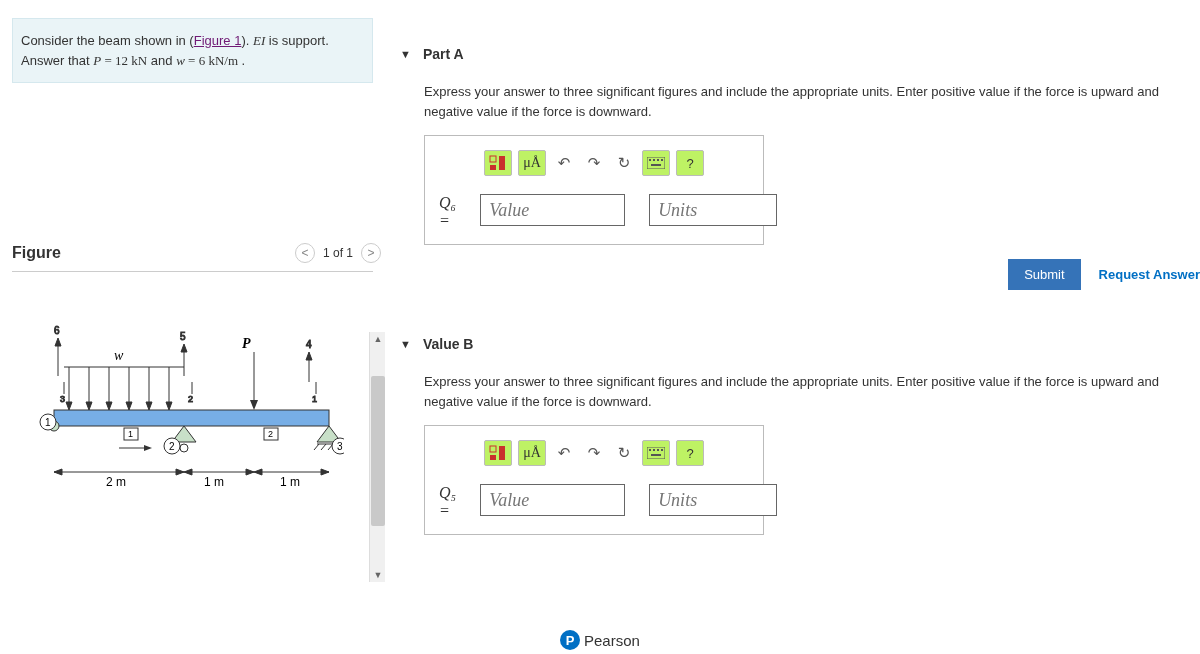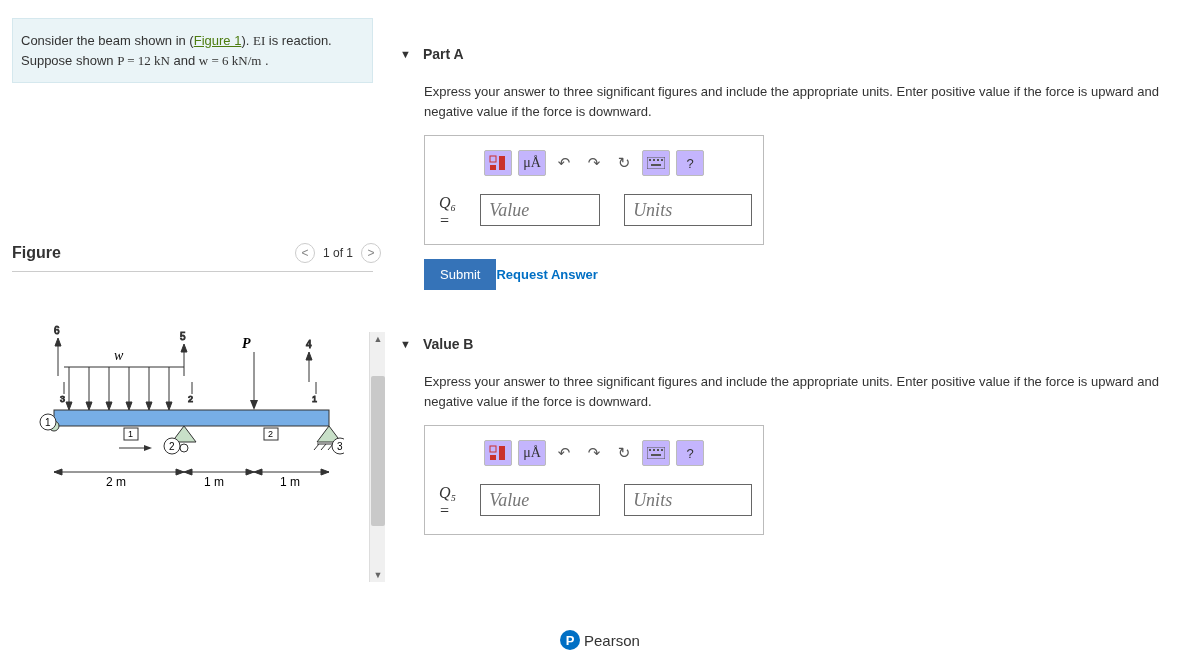--- a/index.html
+++ b/index.html
@@ -2,22 +2,22 @@
 <html><head>
 <meta charset="utf-8">
 <style>
   * { box-sizing: border-box; margin: 0; padding: 0; }
   body { font-family: Arial, Helvetica, sans-serif; font-size: 13px; color: #333; background: #fff; width: 1200px; height: 654px; overflow: hidden; position: relative; }
 
   .left-col { position: absolute; left: 0; top: 0; width: 385px; height: 654px; }
   .right-col { position: absolute; left: 400px; top: 0; width: 800px; height: 654px; }
 
   .problem-box { background: #eaf4f7; border: 1px solid #d5e8ee; margin: 18px 12px 20px 12px; padding: 12px 8px; line-height: 1.5; }
-  .problem-box a { color: #4d7c0f; }
-  .math-it { font-family: 'Times New Roman', serif; }
+  .problem-box a { color: #701a75; }
+  .math-it { font-style: italic; font-family: 'Times New Roman', serif; }
   .math-rm { font-family: 'Times New Roman', serif; }
 
   .figure-header { margin: 160px 4px 8px 12px; display: flex; justify-content: space-between; align-items: center; font-size: 16px; font-weight: bold; }
   .pager { display: flex; align-items: center; gap: 8px; font-size: 12px; font-weight: normal; }
   .pager-btn { width: 20px; height: 20px; border: 1px solid #ccc; border-radius: 50%; background: #fff; display: flex; align-items: center; justify-content: center; color: #888; cursor: pointer; font-size: 12px; }
   .fig-hr { border: none; border-top: 1px solid #ccc; margin: 0 12px 10px 12px; }
 
   .scroll-track { position: absolute; right: 0; top: 332px; width: 16px; height: 250px; background: #f0f0f0; border-left: 1px solid #ddd; }
   .scroll-thumb { width: 14px; margin: 1px; background: #c9c9c9; border-radius: 2px; }
   .scroll-arrow { width: 16px; height: 14px; text-align: center; font-size: 9px; color: #666; line-height: 14px; }
@@ -28,47 +28,47 @@
   .part { margin: 40px 0 0 0; }
   .part-header { font-weight: bold; font-size: 14px; padding: 6px 0; display: flex; align-items: center; gap: 12px; cursor: pointer; }
   .part-header .caret { font-size: 11px; }
   .part-body { padding: 14px 0 0 24px; }
   .desc { line-height: 1.5; margin-bottom: 6px; }
   .circled { display: inline-block; width: 16px; height: 16px; border: 1px solid #333; border-radius: 50%; text-align: center; line-height: 15px; font-size: 11px; }
   .bold-instr { font-weight: normal; line-height: 1.5; margin-bottom: 10px; }
 
   .answer-box { border: 1px solid #bbb; padding: 14px 14px 14px 14px; margin: 14px 0; width: 340px; background: #fff; }
   .toolbar { display: flex; gap: 6px; justify-content: center; margin-bottom: 18px; align-items: center; }
-  .tb-btn { width: 28px; height: 26px; border: 1px solid #bbb; background: #c4b5fd; display: flex; align-items: center; justify-content: center; font-size: 13px; cursor: pointer; border-radius: 2px; }
+  .tb-btn { width: 28px; height: 26px; border: 1px solid #bbb; background: #bef264; display: flex; align-items: center; justify-content: center; font-size: 13px; cursor: pointer; border-radius: 2px; }
   .tb-btn.red { color: #c9302c; }
   .tb-btn.big { font-family: 'Times New Roman', serif; font-size: 14px; }
   .tb-noborder { width: 24px; height: 24px; display: flex; align-items: center; justify-content: center; color: #555; font-size: 15px; cursor: pointer; }
 
   .input-row { display: flex; align-items: flex-start; gap: 24px; }
   .var-label { font-family: 'Times New Roman', serif; font-style: italic; font-size: 16px; }
   .val-input, .unit-input { height: 32px; border: 1px solid #666; font-family: 'Times New Roman', serif; font-style: italic; font-size: 18px; padding: 0 8px; color: #888; }
-  .val-input { width: 120px; }
+  .val-input { width: 145px; }
   .unit-input { width: 128px; }
 
-  .submit-row { display: flex; align-items: center; margin-top: 12px; }
+  .submit-row { display: flex; align-items: center; gap: 18px; margin-top: 12px; justify-content: flex-end; }
   .submit-btn { background: #3573b8; color: #fff; padding: 8px 16px; border: none; cursor: pointer; font-size: 13px; }
   .req-link { color: #006fc4; font-weight: bold; cursor: pointer; }
 
   .footer { position: absolute; bottom: 4px; left: 560px; display: flex; align-items: center; gap: 4px; font-size: 15px; color: #333; }
   .footer .p-badge { width: 20px; height: 20px; border-radius: 50%; background: #006fc4; color: #fff; display: flex; align-items: center; justify-content: center; font-weight: bold; font-size: 13px; }
 
   
 </style>
 </head>
 <body>
 
 <div class="left-col">
   <div class="problem-box">
-    <span>Consider the beam shown in (</span><a href="#">Figure 1</a><span>). </span><span class="math-it">EI</span><span> is reaction.</span><br>
-    <span>Suppose shown </span><span class="math-it">P</span><span class="math-rm"> = 12  kN</span><span> and </span><span class="math-it">w</span><span class="math-rm"> = 6  kN/m</span><span> .</span>
+    <span>Consider the beam shown in (</span><a href="#">Figure 1</a><span>). </span><span class="math-it">EI</span><span> is support.</span><br>
+    <span>Answer that </span><span class="math-it">P</span><span class="math-rm"> = 12  kN</span><span> and </span><span class="math-it">w</span><span class="math-rm"> = 6  kN/m</span><span> .</span>
   </div>
 
   <div class="figure-header">
     <span>Figure</span>
     <span class="pager">
       <span class="pager-btn">&lt;</span>
       <span>1 of 1</span>
       <span class="pager-btn">&gt;</span>
     </span>
   </div>

